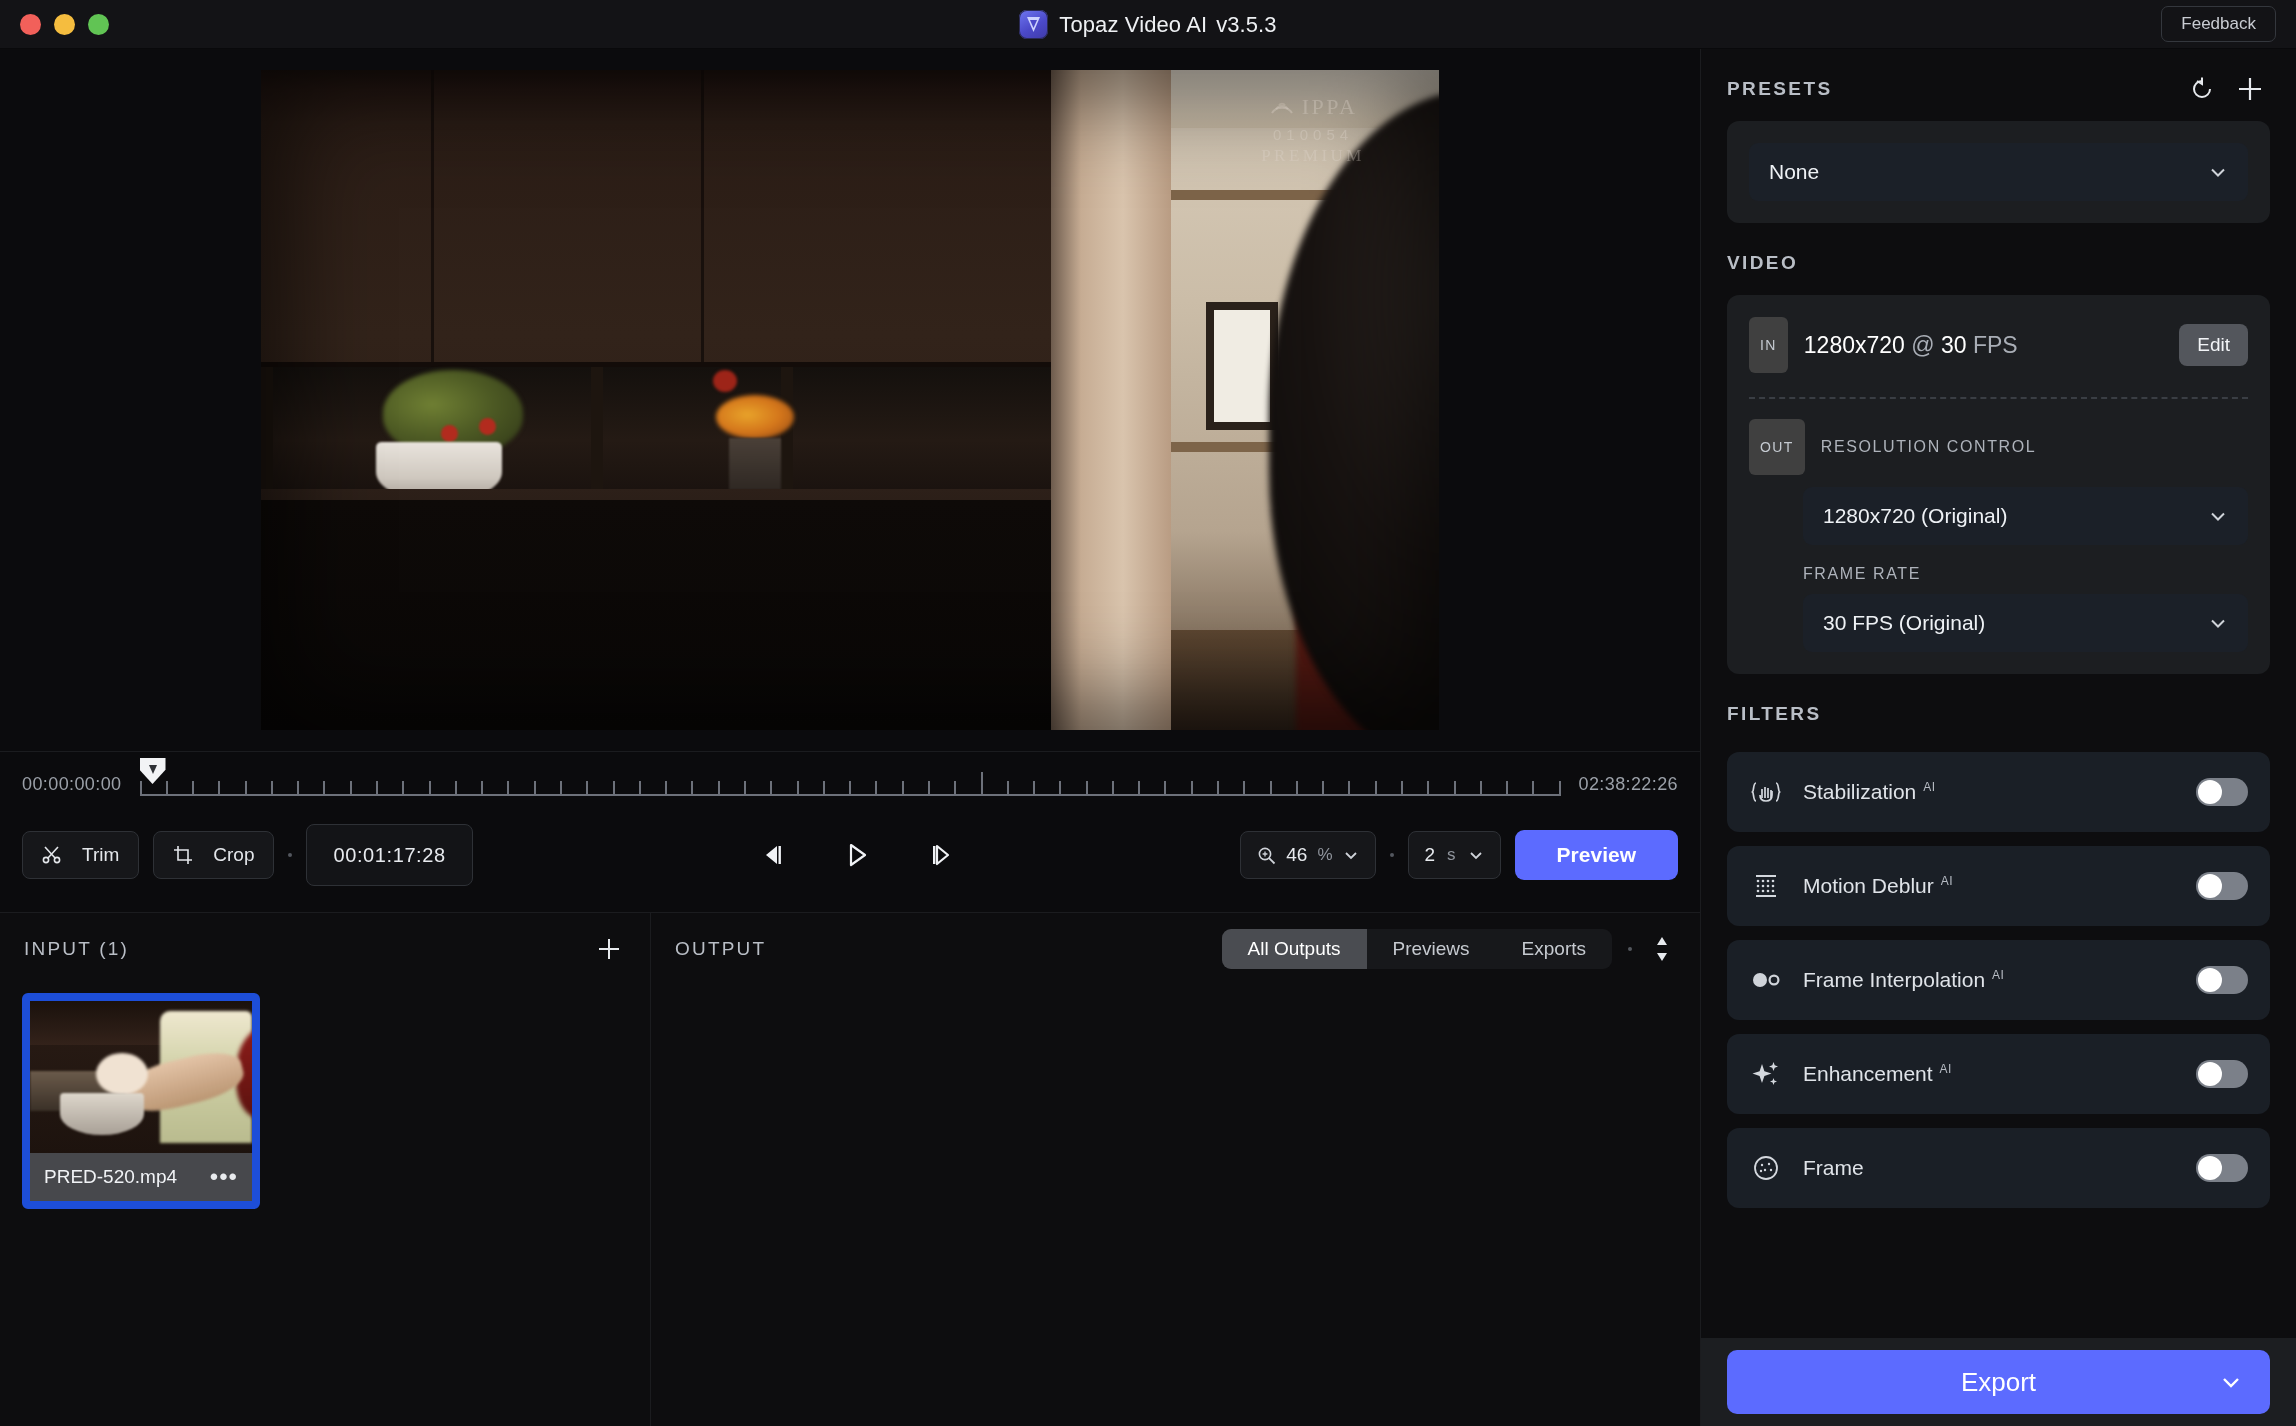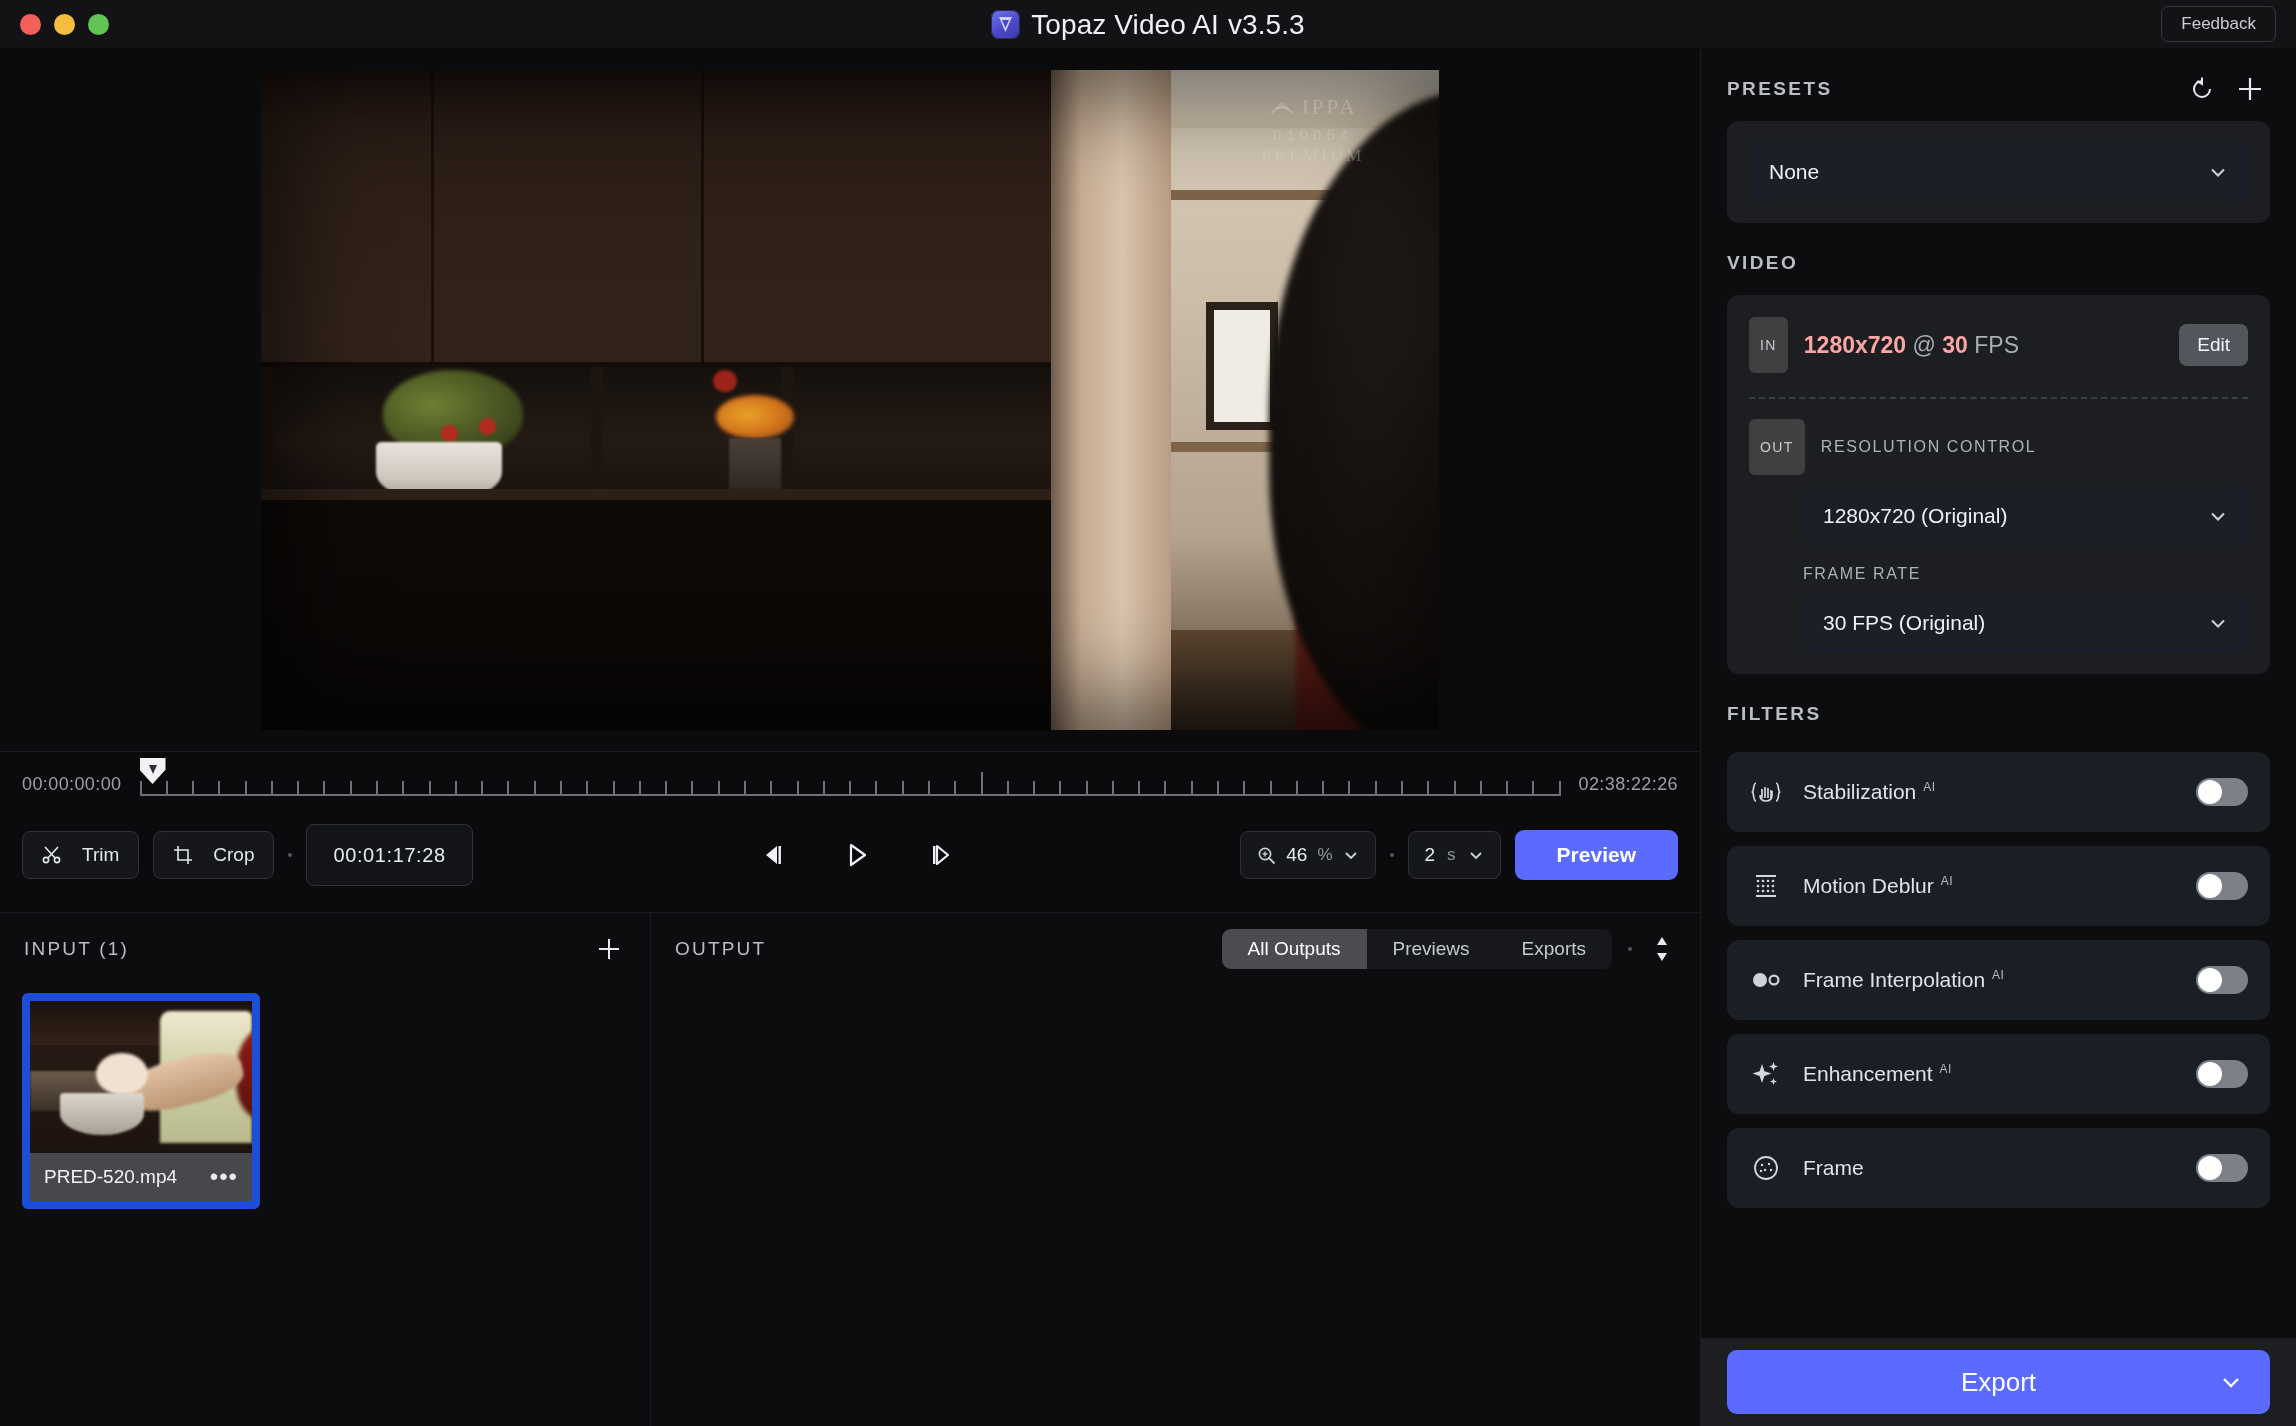--- a/index.html
+++ b/index.html
@@ -30,21 +30,21 @@
     position:absolute; left:0; right:0; top:0; height:49px;
     display:flex; align-items:center; justify-content:center; gap:11px;
     pointer-events:none;
   }
   .app-logo {
     width:29px; height:29px; border-radius:8px;
     background:linear-gradient(150deg,#6f77f0 0%,#4b49c9 55%,#3f3aa8 100%);
     display:flex; align-items:center; justify-content:center;
     box-shadow:0 0 0 1px #2a2a55 inset;
   }
-  .app-title { font-size:28px; color:#eef0f3; letter-spacing:.1px; }
+  .app-title { font-size:22px; color:#eef0f3; letter-spacing:.1px; }
   .app-title .ver { color:#eef0f3; margin-left:9px; }
 
   .feedback-btn {
     position:absolute; right:20px; top:6px;
     height:36px; padding:0 19px;
     display:flex; align-items:center;
     font-size:17px; color:#c9ccd2;
     background:transparent;
     border:1px solid #34373d; border-radius:7px;
   }
@@ -266,21 +266,21 @@
     display:flex; align-items:center; padding:0 20px; color:#eef1f5; font-size:21px;
   }
   .select .sp{ flex:1 1 auto; }
 
   .vrow{ display:flex; align-items:center; gap:16px; }
   .badge{
     background:#404040; color:#c5cad1; font-size:14px; letter-spacing:1.4px;
     padding:20px 11px; border-radius:6px;
   }
   .vtext{ font-size:23px; color:#eceff3; flex:1 1 auto; }
-  .vtext b{ font-weight:bold; color:#fca5a5; }
+  .vtext b{ font-weight:normal; color:#ffffff; }
   .vtext .mut{ color:#a9aeb6; font-weight:normal; }
   .edit-btn{
     height:42px; padding:0 18px; border:none; border-radius:8px;
     background:#53565c; color:#f2f4f7; font-size:19px;
   }
   .dash{ border-top:2px dashed #3a3e44; margin:24px 0 20px; }
   .sublabel{ font-size:16px; letter-spacing:1.6px; color:#aeb3bb; margin-bottom:11px; }
   .field-group{ margin-left:54px; }
 
   .filters{ margin-top:6px; }

